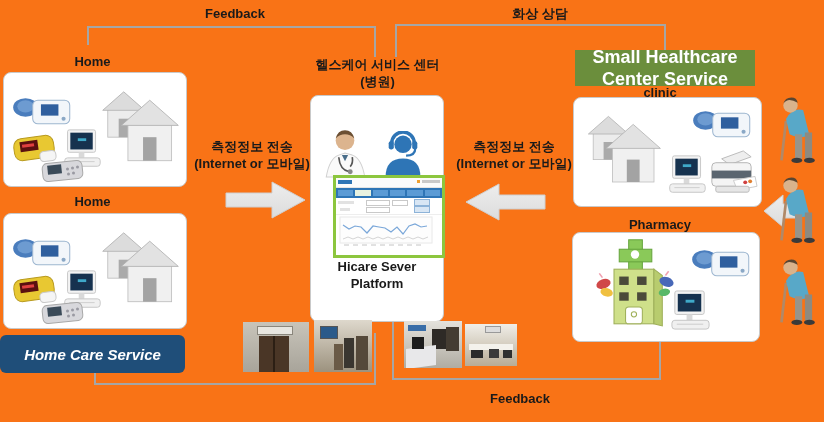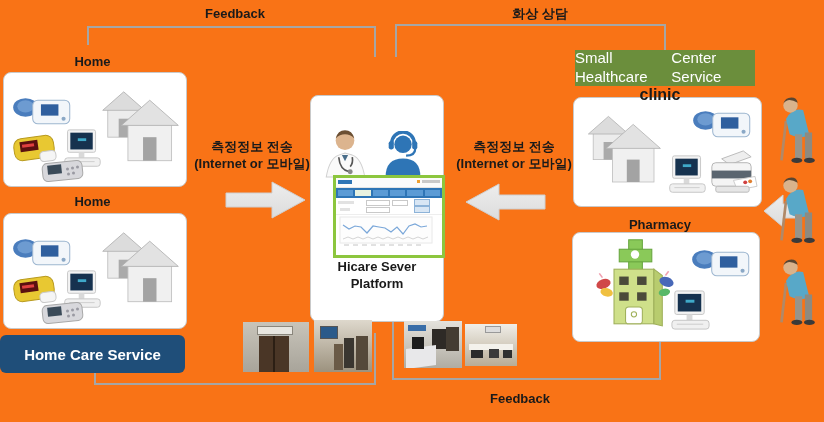--- a/index.html
+++ b/index.html
@@ -6,26 +6,26 @@
   #stage{position:relative;width:824px;height:422px;background:#f97316;overflow:hidden;
          font-family:"Liberation Sans",sans-serif;color:#1a1a1a;}
   .abs{position:absolute;}
   svg{display:block;}
   
   #wires{position:absolute;left:0;top:0;z-index:1;}
   
   .panel{position:absolute;background:#fff;border:1px solid #c9c9c9;border-radius:8px;z-index:2;}
   
   .banner-blue{position:absolute;background:#1F4E79;border-radius:6px;color:#fff;
-    font-weight:bold;font-size:15px;display:flex;align-items:center;justify-content:center;z-index:3;}
-  .banner-green{position:absolute;background:#6B8E3C;color:#fff;font-weight:normal;font-size:15px;
-    line-height:1.25;display:flex;flex-direction:row;align-items:center;justify-content:center;z-index:3;}
+    font-weight:bold;font-size:15px;display:flex;align-items:center;justify-content:center;z-index:3;font-style:italic;}
+  .banner-green{position:absolute;background:#6B8E3C;color:#fff;font-weight:bold;font-size:18px;
+    line-height:1.25;display:flex;flex-direction:column;align-items:center;justify-content:center;z-index:3;}
   
   .lbl{position:absolute;font-weight:bold;font-size:13px;color:#1a1a1a;text-align:center;z-index:4;line-height:1.3;}
-  .lbl-sm{font-size:16px;}
+  .lbl-sm{font-size:13px;}
   .two-line span{display:block;}
   
   .photo{position:absolute;z-index:3;overflow:hidden;}
   .photo .ov{position:absolute;}
   
   .dash{position:absolute;border:3px solid #8CC63E;background:#fff;z-index:3;}
   .dash .topbar{position:relative;height:9px;background:#fbfbfb;border-bottom:1px solid #e4e4e4;}
   .dash .logo{position:absolute;left:2px;top:2px;width:14px;height:4px;background:#2e75b6;}
   .dash .tb-right{position:absolute;right:2px;top:2px;width:18px;height:3px;background:#c9c9c9;}
   .dash .tb-dot{position:absolute;right:22px;top:2px;width:3px;height:3px;background:#f0a030;}
@@ -60,20 +60,24 @@
       <polygon points="545,195 499,195 499,184 466,202 499,220 499,209 545,209"></polygon>
       <polygon points="801,204 783,204 783,195 764,211 783,227 783,218 801,218"></polygon>
     </g>
   </svg>
 
   <div class="lbl" style="left:185px;top:6px;width:100px;">Feedback</div>
   <div class="lbl" style="left:490px;top:6px;width:100px;">화상 상담</div>
   <div class="lbl" style="left:50px;top:54px;width:85px;">Home</div>
   <div class="lbl" style="left:50px;top:194px;width:85px;">Home</div>
 
+  <div class="lbl two-line" style="left:295px;top:57px;width:165px;">
+    <span>헬스케어 서비스 센터</span>
+    <span>(병원)</span>
+  </div>
 
   <div class="lbl two-line" style="left:188px;top:139px;width:128px;">
     <span>측정정보 전송</span>
     <span>(Internet or 모바일)</span>
   </div>
   <div class="lbl two-line" style="left:450px;top:139px;width:128px;">
     <span>측정정보 전송</span>
     <span>(Internet or 모바일)</span>
   </div>
 

